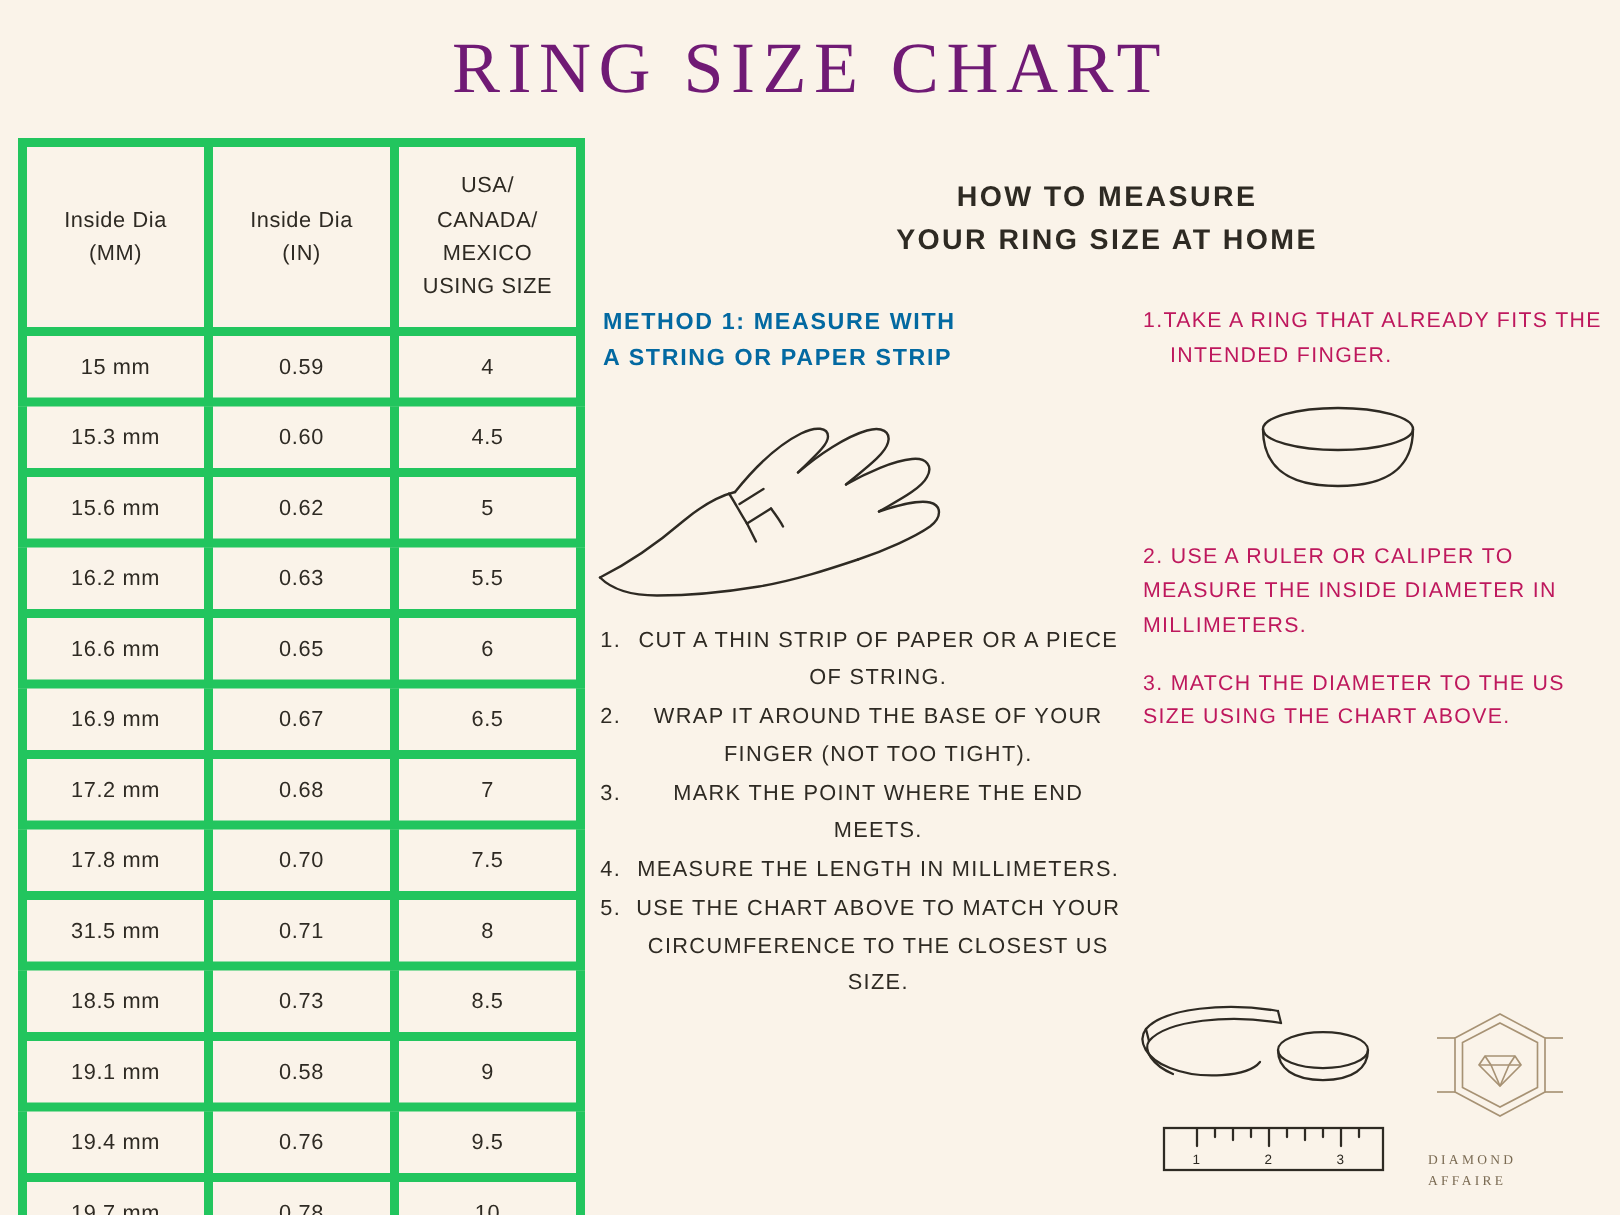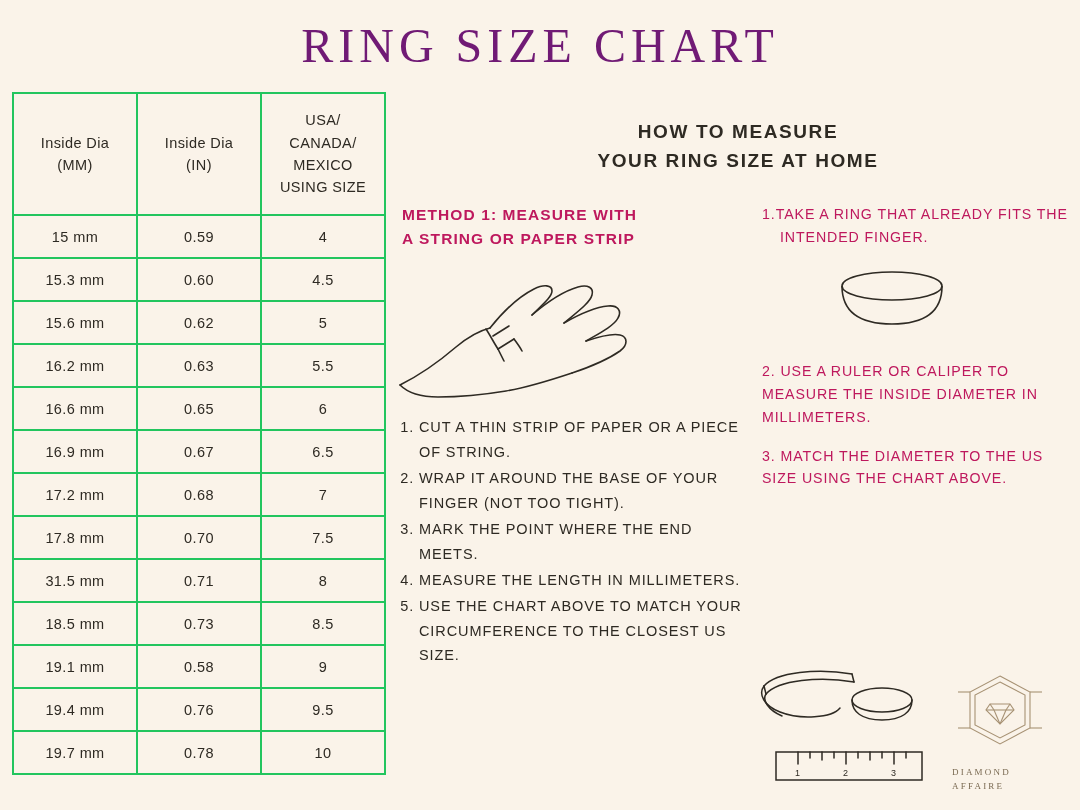--- a/index.html
+++ b/index.html
@@ -37,21 +37,21 @@
     top: 92px;
     width: 372px;
   }
   table.size-table {
     border-collapse: collapse;
     width: 372px;
     table-layout: fixed;
   }
   table.size-table th,
   table.size-table td {
-    border: 2px solid #22c55e;
+    border: 6px solid #22c55e;
     text-align: center;
     font-size: 14.5px;
     color: #2e2a23;
     font-family: "Liberation Sans", sans-serif;
     letter-spacing: 0.4px;
   }
   table.size-table th {
     height: 118px;
     vertical-align: middle;
     font-weight: 400;
@@ -87,35 +87,35 @@
     margin-top: 28px;
     display: flex;
   }
   .m1 { width: 350px; padding-right: 10px; }
   .m2 { width: 312px; }
   .m-head {
     font-weight: bold;
     font-size: 15.5px;
     letter-spacing: 1.1px;
     line-height: 1.55;
-    color: #be185d;
+    color: #0369a1;
   }
 
   
   .hand-svg { display: block; margin: 22px 0 12px -8px; }
 
   ol.steps {
     margin: 6px 0 0 0;
     padding-left: 17px;
     font-size: 14.5px;
     letter-spacing: 0.9px;
     line-height: 1.72;
     color: #2e2a23;
   }
-  ol.steps li { margin-bottom: 1px; }
+  ol.steps li { margin-bottom: 1px; text-align: center; }
 
   .m2 .ring-svg { display:block; margin: 18px auto 14px 70px; }
   .m2 p {
     font-size: 14.2px;
     letter-spacing: 0.9px;
     line-height: 1.6;
     margin: 0 0 16px 0;
     color: #be185d;
   }
   .m2 p.first {

